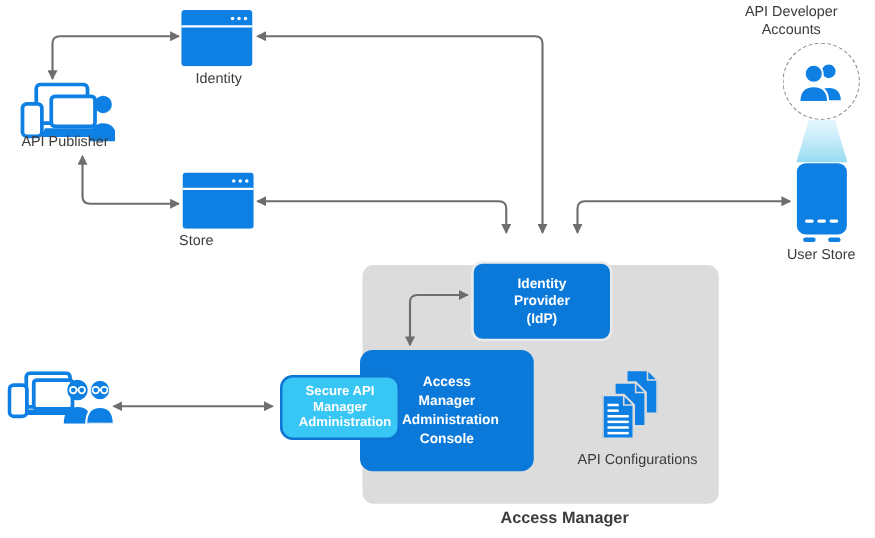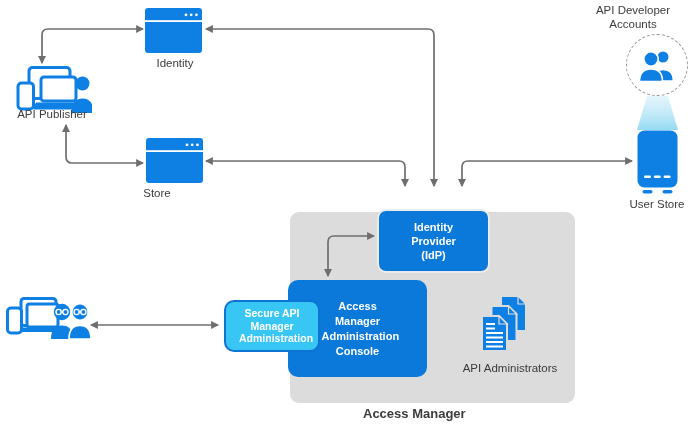--- a/index.html
+++ b/index.html
@@ -19,21 +19,21 @@
            border-radius:10px;font-size:11px;line-height:15px;}
   .console span{display:block;width:72px;margin:5px auto;}
   .secure{left:224px;top:300px;width:96px;height:52px;background:#38c6f4;
           border:2.5px solid #0b74d4;border-radius:10px;font-size:10.5px;line-height:12.5px;}
   .secure span{display:block;width:66px;margin:0 auto;}
   .wires{position:absolute;left:0;top:0;width:700px;height:430px;z-index:2;pointer-events:none;}
   .node{z-index:3;}
   .accounts-circle{position:absolute;left:626px;top:34px;width:62px;height:62px;
                    box-sizing:border-box;border:1.6px dashed #949494;border-radius:50%;
                    background:#fff;display:flex;align-items:center;justify-content:center;z-index:3;}
-  .am-title{position:absolute;left:363px;top:406px;width:140px;text-align:left;
+  .am-title{position:absolute;left:363px;top:406px;width:140px;text-align:right;
             color:#3b3b3b;font-size:13px;font-weight:bold;z-index:3;}
 </style>
 </head>
 <body>
 
 <div class="stage">
 
   <div class="gray-box"></div>
 
   <svg class="wires" viewBox="0 0 700 430">
@@ -151,21 +151,21 @@
       <g fill="#fff">
         <rect x="4" y="7" width="9" height="2"></rect>
         <rect x="4" y="11.5" width="9" height="2"></rect>
         <rect x="4" y="16" width="17" height="2"></rect>
         <rect x="4" y="20.5" width="17" height="2"></rect>
         <rect x="4" y="25" width="17" height="2"></rect>
         <rect x="4" y="29.5" width="17" height="2"></rect>
       </g>
     </g>
   </svg>
-  <div class="label node" style="left:450px;top:361px;width:120px">API Administrators</div>
+  <div class="label node" style="left:450px;top:361px;width:120px">API Configurations</div>
 
   <div class="am-title">Access Manager</div>
 
   <svg class="abs node" style="left:6px;top:297px" width="86" height="42" viewBox="0 0 86 42">
     <rect x="15" y="1.5" width="35" height="27" rx="3" fill="#fff" stroke="#0e80e4" stroke-width="3"></rect>
     <rect x="1.5" y="11" width="14" height="25" rx="3.5" fill="#fff" stroke="#0e80e4" stroke-width="3"></rect>
     <rect x="21" y="7" width="31" height="23" rx="2.5" fill="#fff" stroke="#0e80e4" stroke-width="3"></rect>
     <path d="M17 30.5 h39 l2 4.5 h-43 z" fill="#0e80e4"></path>
     <g>
       <circle cx="56" cy="15" r="8.2" fill="#0e80e4"></circle>

